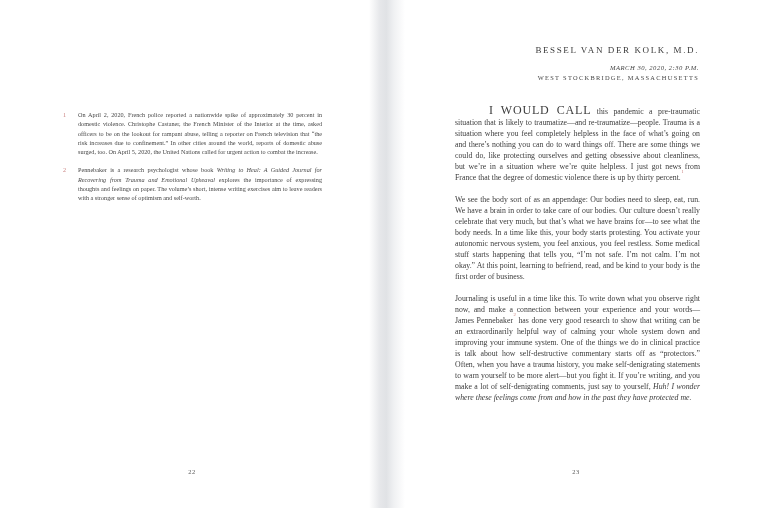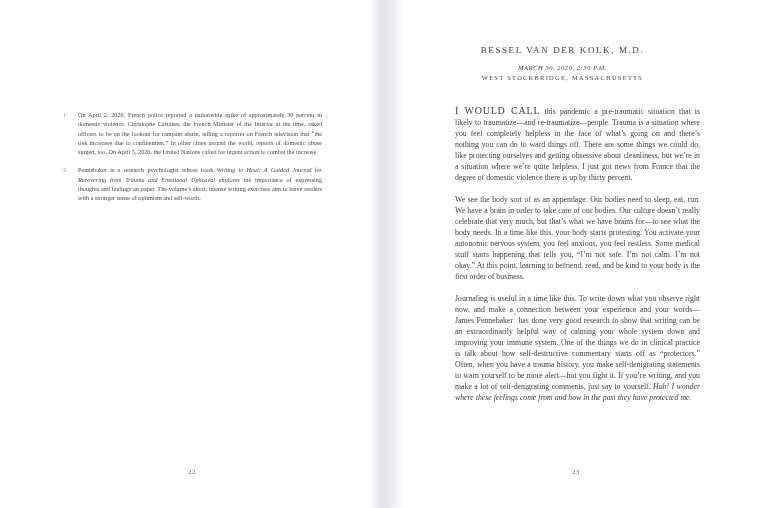--- a/index.html
+++ b/index.html
@@ -68,24 +68,24 @@
     width: 100%;
     text-align: center;
     font-size: 6.5px;
     letter-spacing: 0.5px;
     color: #5a5a5a;
   }
 
   
   .chapter-header {
     position: absolute;
-    left: 56px;          
+    left: 70px;          
     top: 45px;
     width: 245px;
-    text-align: center;
+    text-align: right;
   }
   .author {
     font-size: 9px;
     letter-spacing: 1.6px;
     color: #3b3b3b;
     margin-bottom: 9px;
     white-space: nowrap;
   }
   .datetime {
     font-style: italic;
@@ -106,22 +106,23 @@
     left: 71px;          
     top: 105px;
     width: 245px;
     font-size: 7.8px;
     line-height: 11px;
     text-align: justify;
     color: #3b3b3b;
   }
   .body-text p { margin: 0 0 11px 0; }
   .lead {
-    font-size: 10px;
+    font-size: 12px;
     letter-spacing: 0.8px;
+    margin-left: 34px;
   }
   .fn-ref {
     color: #c9807f;
     font-size: 4.8px;
     line-height: 0;
     position: relative;
     top: -3px;
     margin-left: 0.5px;
   }
   .body-text i { font-style: italic; }

